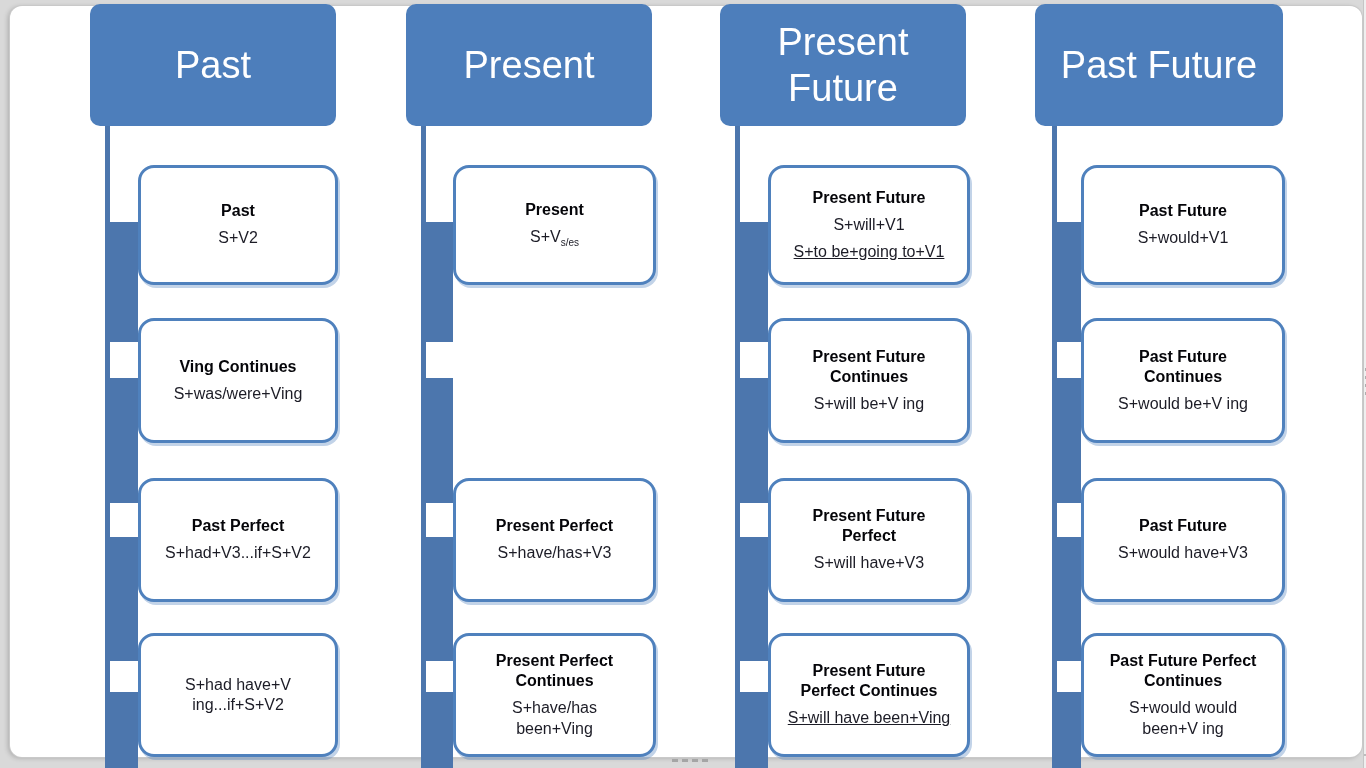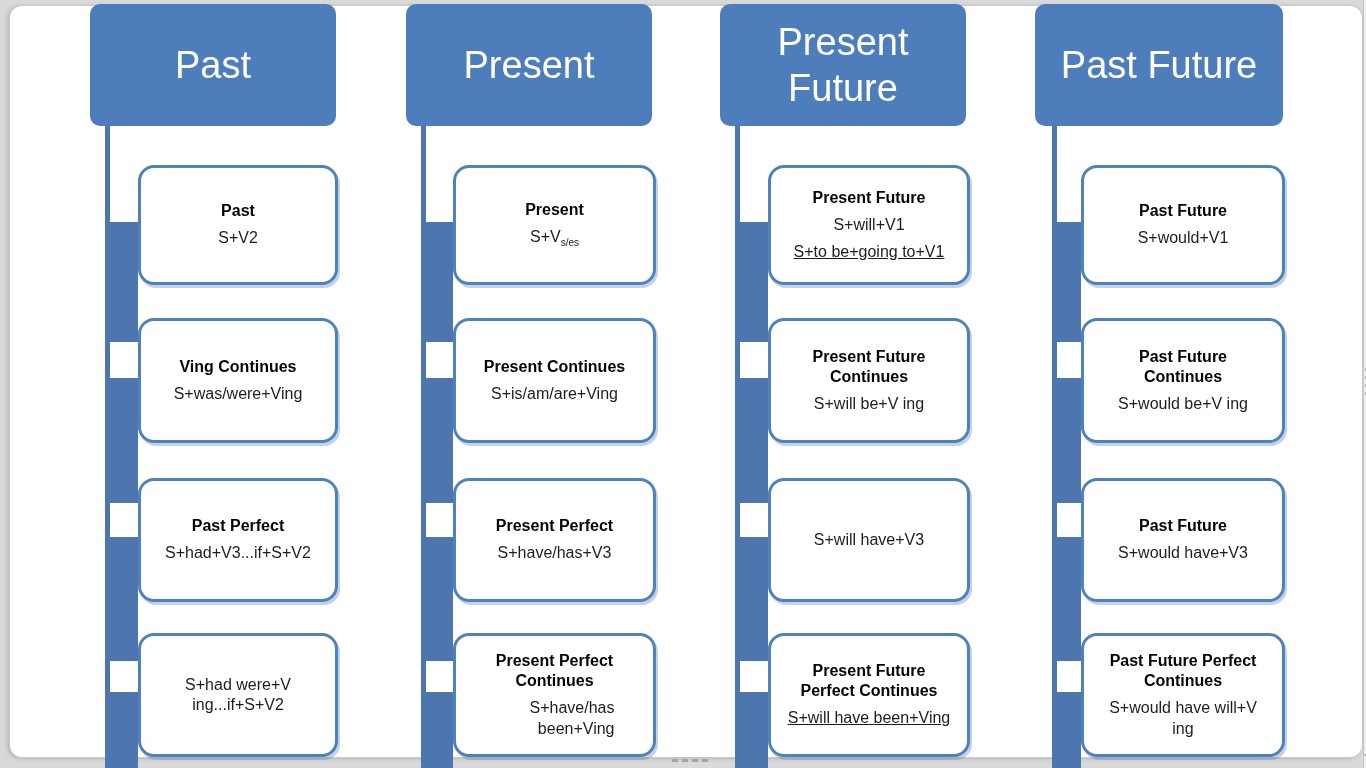--- a/index.html
+++ b/index.html
@@ -40,21 +40,21 @@
     box-shadow:2px 3px 0 rgba(79,129,189,.35);box-sizing:border-box;
     display:flex;flex-direction:column;align-items:center;justify-content:center;
     gap:7px;padding:4px 17px;text-align:center;}
   .c1{left:130px;width:200px;} .c2{left:445px;width:203px;}
   .c3{left:760px;width:202px;} .c4{left:1073px;width:204px;}
   .r1{top:165px;height:120px;} .r2{top:318px;height:125px;}
   .r3{top:478px;height:124px;} .r4{top:633px;height:124px;}
   .t{font-weight:bold;font-size:16px;color:#050509;line-height:1.25;}
   .f{font-size:16px;color:#1c1c26;line-height:1.28;}
   .f sub{font-size:10px;}
-  .narrow{max-width:120px;text-align:right;}
+  .narrow{max-width:120px;}
   .oneline{white-space:nowrap;text-decoration:underline;}
 </style>
 </head>
 <body>
 
 <div class="stage">
   <div class="page"></div>
   <div class="gutter"></div>
   <div class="grip">
       <i></i>
@@ -106,50 +106,47 @@
   </div>
   <div class="box c1 r2">
     <div class="t">Ving Continues</div>
     <div class="f">S+was/were+Ving</div>
   </div>
   <div class="box c1 r3">
     <div class="t">Past Perfect</div>
     <div class="f">S+had+V3...if+S+V2</div>
   </div>
   <div class="box c1 r4">
-    <div class="f">S+had were+V ing...if+S+V2</div>
+    <div class="f">S+had have+V ing...if+S+V2</div>
   </div>
 
   <div class="box c2 r1">
     <div class="t">Present</div>
     <div class="f"><span>S+V</span><sub>s/es</sub></div>
-  </div>
-  <div class="box c2 r2">
-    <div class="t">Present Continues</div>
-    <div class="f">S+is/am/are+Ving</div>
   </div>
   <div class="box c2 r3">
     <div class="t">Present Perfect</div>
     <div class="f">S+have/has+V3</div>
   </div>
   <div class="box c2 r4">
     <div class="t">Present Perfect Continues</div>
     <div class="f narrow">S+have/has been+Ving</div>
   </div>
 
   <div class="box c3 r1">
     <div class="t">Present Future</div>
     <div class="f">S+will+V1</div>
     <div class="f oneline">S+to be+going to+V1</div>
   </div>
   <div class="box c3 r2">
     <div class="t">Present Future Continues</div>
     <div class="f">S+will be+V ing</div>
   </div>
   <div class="box c3 r3">
+    <div class="t">Present Future Perfect</div>
     <div class="f">S+will have+V3</div>
   </div>
   <div class="box c3 r4">
     <div class="t">Present Future Perfect Continues</div>
     <div class="f oneline">S+will have been+Ving</div>
   </div>
 
   <div class="box c4 r1">
     <div class="t">Past Future</div>
     <div class="f">S+would+V1</div>
@@ -157,15 +154,15 @@
   <div class="box c4 r2">
     <div class="t">Past Future Continues</div>
     <div class="f">S+would  be+V ing</div>
   </div>
   <div class="box c4 r3">
     <div class="t">Past Future</div>
     <div class="f">S+would  have+V3</div>
   </div>
   <div class="box c4 r4">
     <div class="t">Past Future Perfect Continues</div>
-    <div class="f">S+would have will+V ing</div>
+    <div class="f">S+would would been+V ing</div>
   </div>
 </div>
 
 </body></html>

